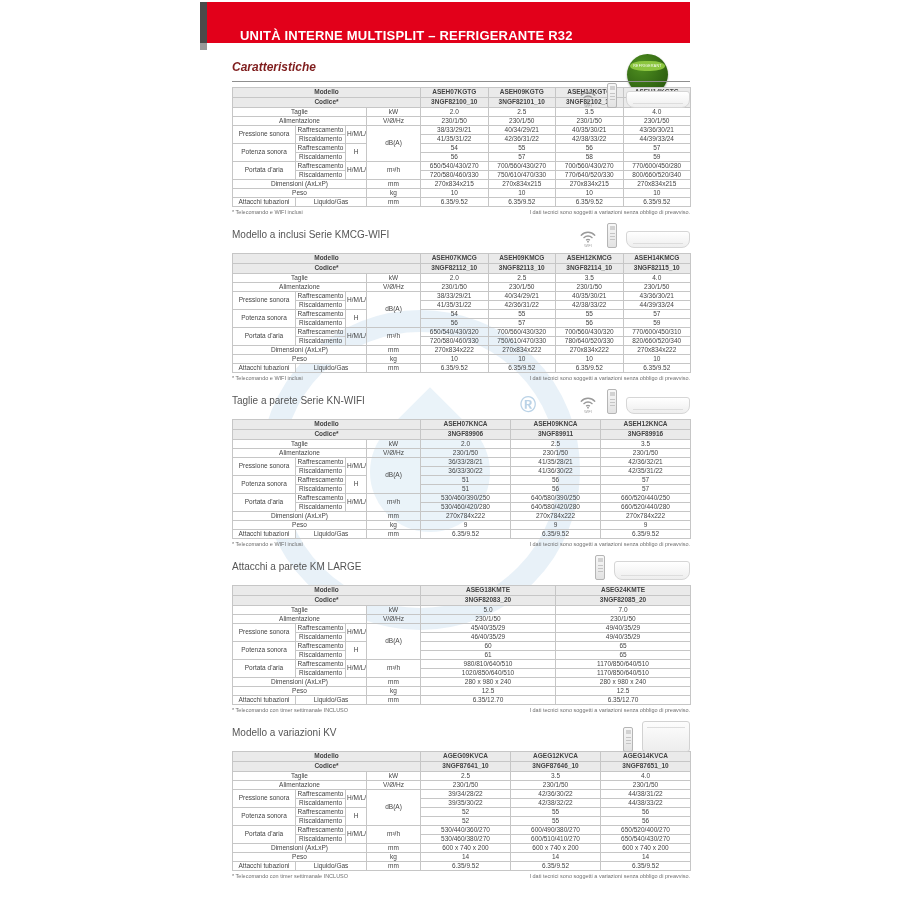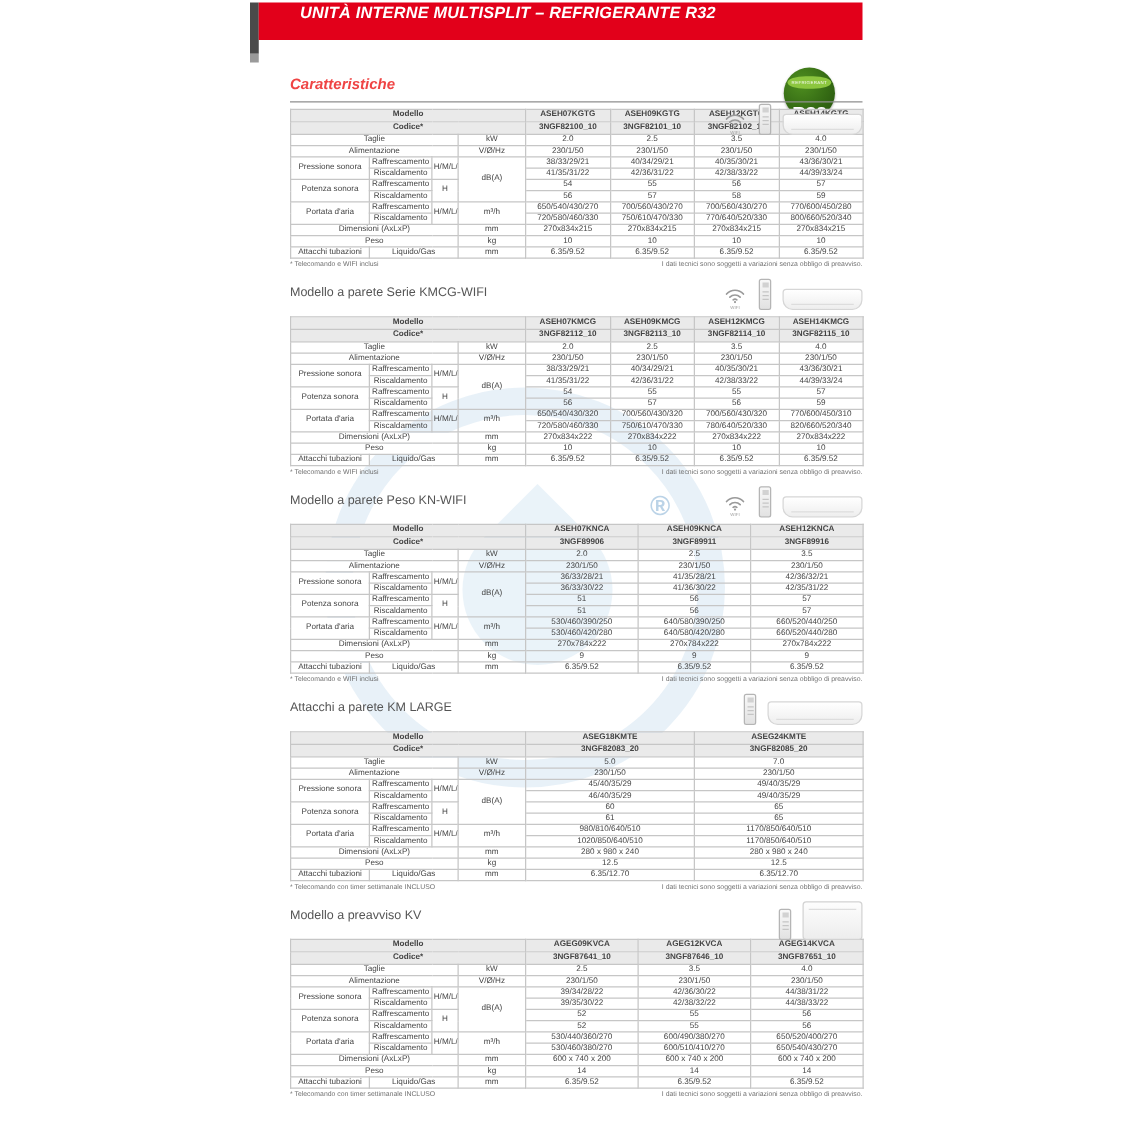--- a/index.html
+++ b/index.html
@@ -1,32 +1,32 @@
 <!DOCTYPE html>
 <html><head>
 <meta charset="utf-8">
 <style>
   * { margin:0; padding:0; box-sizing:border-box; }
   html,body { width:900px; height:900px; background:#ffffff; font-family:"Liberation Sans", sans-serif; overflow:hidden; }
   #page { position:relative; width:900px; height:900px; background:#fff; }
 
   
-  .banner { position:absolute; left:207px; top:2px; width:483px; height:30px; background:#e2001a; display:flex; align-items:flex-start;font-style:italic; }
+  .banner { position:absolute; left:207px; top:2px; width:483px; height:41px; background:#e2001a; display:flex; align-items:flex-end; }
   .banner-title { color:#fff; font-weight:bold; font-size:13px; letter-spacing:.2px; padding-left:33px; }
   .banner-strip { position:absolute; left:200px; top:2px; width:7px; height:41px; background:#4a4a4a; }
   .banner-fold { position:absolute; left:200px; top:43px; width:7px; height:7px; background:#9a9a9a; }
 
   
   .wm-circle { position:absolute; left:260px; top:310px; width:320px; height:320px; border:22px solid rgba(203,224,240,.45); border-radius:50%; }
   .wm-drop { position:absolute; left:370px; top:412px; width:120px; height:120px; background:rgba(213,231,244,.5); border-radius:0 50% 50% 50%; transform:rotate(45deg); }
   .wm-r { position:absolute; left:520px; top:392px; font-size:22px; color:rgba(170,200,225,.8); font-weight:bold; }
 
   
   .content { position:absolute; left:232px; top:60px; width:458px; }
-  .carat { font-size:12px; font-weight:bold; font-style:italic; color:#ef4444; padding-bottom:7px; border-bottom:1px solid #8f8f8f; margin-bottom:5px; }
+  .carat { font-size:12px; font-weight:bold; font-style:italic; color:#7f1d1d; padding-bottom:7px; border-bottom:1px solid #8f8f8f; margin-bottom:5px; }
 
   
   .r32 { position:absolute; left:627px; top:54px; width:41px; height:41px; border-radius:50%;
          background:radial-gradient(circle at 35% 30%, #4f8f20 0%, #356b14 55%, #24500c 100%);
          overflow:hidden; box-shadow:0 1px 2px rgba(0,0,0,.35); }
   .r32-band { position:absolute; left:3px; top:7px; width:35px; height:10px; background:#8cc63f; border-radius:50% / 60%;
               display:flex; align-items:center; justify-content:center; }
   .r32-band span { font-size:3.5px; color:#fff; letter-spacing:.3px; }
   .r32-text { position:absolute; left:0; top:13px; width:100%; text-align:center; color:#fff; font-weight:bold; font-size:15px;
               text-shadow:0 1px 1px rgba(0,0,0,.5);margin-top:16px; }
@@ -218,21 +218,21 @@
                 <td class="val">6.35/9.52</td>
               </tr>
             </tbody>
           </table>
           <div class="footrow">
             <span>* Telecomando e WIFI inclusi</span>
             <span>I dati tecnici sono soggetti a variazioni senza obbligo di preavviso.</span>
           </div>
         </div>
         <div class="section">
-          <div class="s-heading">Modello a parete Serie KMCG-WIFI</div>
+          <div class="s-heading">Modello a inclusi Serie KMCG-WIFI</div>
           <div class="iconbar">
             <div class="wifi-ic">
               <svg width="18" height="14" viewBox="0 0 24 18" xmlns="http://www.w3.org/2000/svg">
                 <path d="M3 8 a12 12 0 0 1 18 0" fill="none" stroke="#9a9a9a" stroke-width="1.8" stroke-linecap="round"></path>
                 <path d="M6.5 11.2 a8 8 0 0 1 11 0" fill="none" stroke="#9a9a9a" stroke-width="1.8" stroke-linecap="round"></path>
                 <path d="M10 14.2 a3.5 3.5 0 0 1 4 0" fill="none" stroke="#9a9a9a" stroke-width="1.8" stroke-linecap="round"></path>
                 <circle cx="12" cy="16.5" r="1.2" fill="#9a9a9a"></circle>
               </svg>
               <span class="wl">WIFI</span>
             </div>
@@ -357,21 +357,21 @@
                 <td class="val">6.35/9.52</td>
               </tr>
             </tbody>
           </table>
           <div class="footrow">
             <span>* Telecomando e WIFI inclusi</span>
             <span>I dati tecnici sono soggetti a variazioni senza obbligo di preavviso.</span>
           </div>
         </div>
         <div class="section">
-          <div class="s-heading">Modello a parete Peso KN-WIFI</div>
+          <div class="s-heading">Taglie a parete Serie KN-WIFI</div>
           <div class="iconbar">
             <div class="wifi-ic">
               <svg width="18" height="14" viewBox="0 0 24 18" xmlns="http://www.w3.org/2000/svg">
                 <path d="M3 8 a12 12 0 0 1 18 0" fill="none" stroke="#9a9a9a" stroke-width="1.8" stroke-linecap="round"></path>
                 <path d="M6.5 11.2 a8 8 0 0 1 11 0" fill="none" stroke="#9a9a9a" stroke-width="1.8" stroke-linecap="round"></path>
                 <path d="M10 14.2 a3.5 3.5 0 0 1 4 0" fill="none" stroke="#9a9a9a" stroke-width="1.8" stroke-linecap="round"></path>
                 <circle cx="12" cy="16.5" r="1.2" fill="#9a9a9a"></circle>
               </svg>
               <span class="wl">WIFI</span>
             </div>
@@ -584,21 +584,21 @@
                 <td class="val">6.35/12.70</td>
               </tr>
             </tbody>
           </table>
           <div class="footrow">
             <span>* Telecomando con timer settimanale INCLUSO</span>
             <span>I dati tecnici sono soggetti a variazioni senza obbligo di preavviso.</span>
           </div>
         </div>
         <div class="section">
-          <div class="s-heading">Modello a preavviso KV</div>
+          <div class="s-heading">Modello a variazioni KV</div>
           <div class="iconbar">
             <div class="remote"></div>
             <div class="unit-floor"></div>
           </div>
           <table class="spec">
             <colgroup>
               <col style="width: 63px;">
               <col style="width: 50px;">
               <col style="width: 21px;">
               <col style="width: 54px;">

